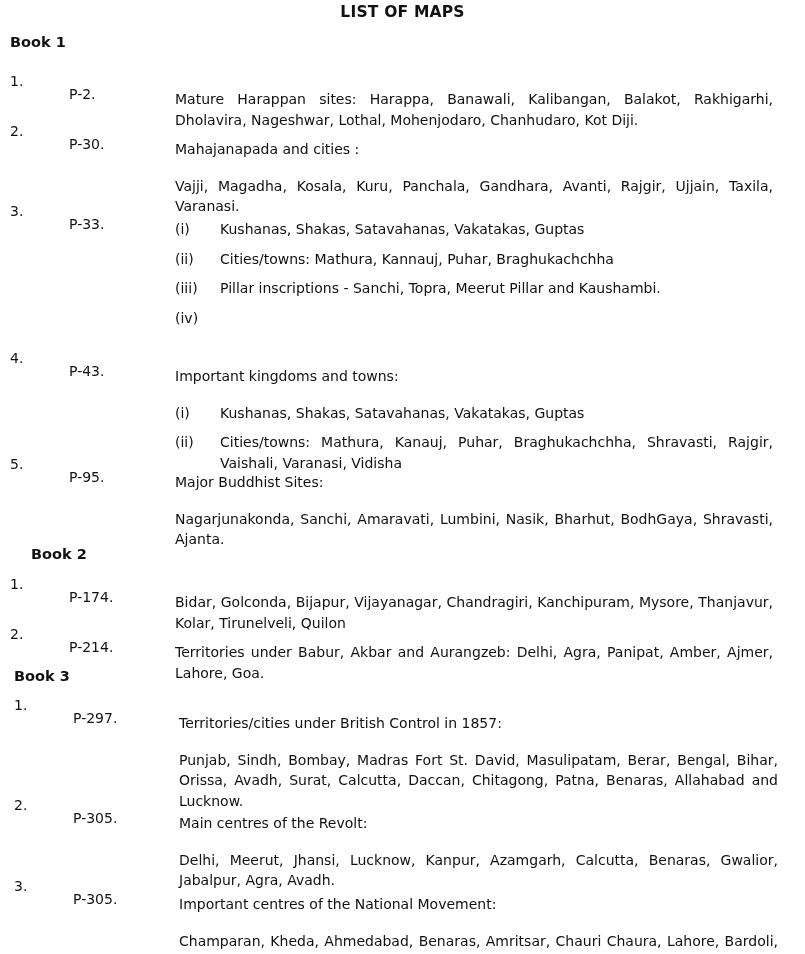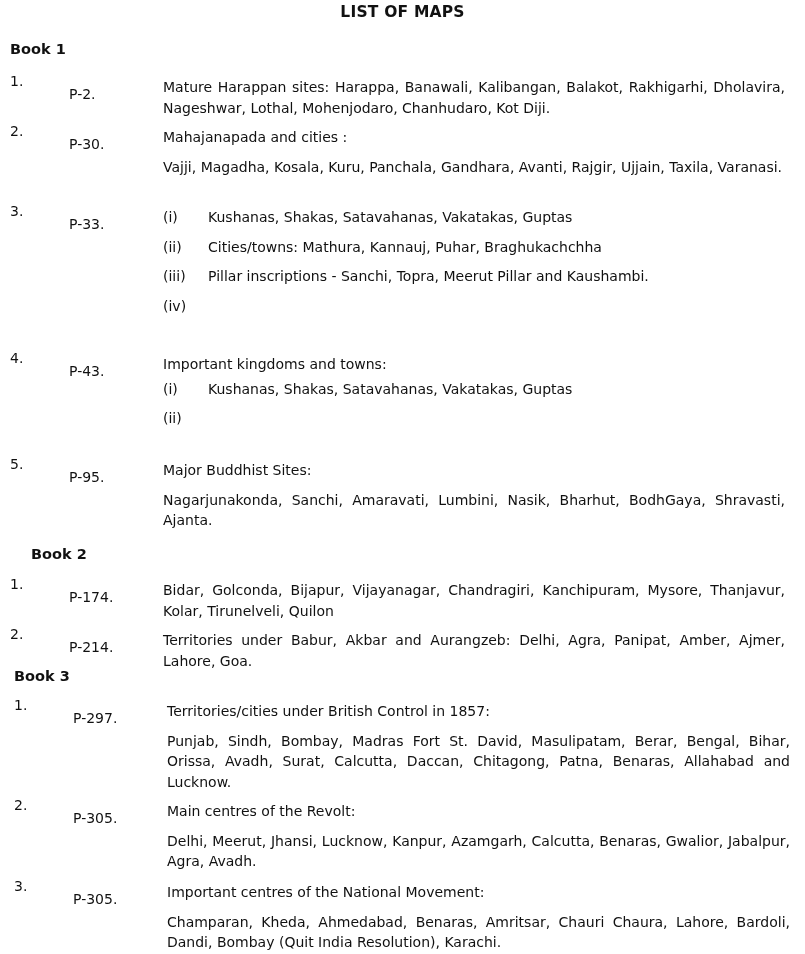--- a/index.html
+++ b/index.html
@@ -58,21 +58,21 @@
       left: 159px;
       right: 16px;
       top: 0;
       line-height: 20.5px;
       text-align: justify;
     }
     .entry.b3 .num { left: 14px; }
     .entry.b3 .page-ref { left: 73px; }
     .entry.b3 .desc { left: 163px; right: 11px; }
     .entry .desc > div {
-      margin: 4px;
+      margin: 16px;
     }
     .sub-para {
       margin-top: 9px !important;
       text-align: justify;
       text-align-last: left;
     }
     .justify-full { text-align: justify; text-align-last: left; }
     .sub-list {
       margin-top: 9px;
     }
@@ -90,21 +90,21 @@
       top: 0;
     }
   </style>
 </head>
 <body>
 
 <div class="page">
 
   <div class="title">LIST OF MAPS</div>
 
-  <div class="book-heading" style="left:10px; top:41px;">Book 1</div>
+  <div class="book-heading" style="left:10px; top:34px;">Book 1</div>
 
   <div class="entry" style="top:73px;">
     <span class="num">1.</span>
     <span class="page-ref">P-2.</span>
     <div class="desc">
       <div class="justify-full">Mature Harappan sites: Harappa, Banawali, Kalibangan, Balakot, Rakhigarhi, Dholavira, Nageshwar, Lothal, Mohenjodaro, Chanhudaro, Kot Diji.</div>
     </div>
   </div>
 
   <div class="entry" style="top:123px;">
@@ -145,20 +145,21 @@
     <span class="page-ref">P-43.</span>
     <div class="desc">
       <div>Important kingdoms and towns:</div>
       <div class="sub-list">
         <div class="sub-item">
           <span class="roman">(i)</span>
           <span>Kushanas, Shakas, Satavahanas, Vakatakas, Guptas</span>
         </div>
         <div class="sub-item">
           <span class="roman">(ii)</span>
+          <span>Cities/towns: Mathura, Kanauj, Puhar, Braghukachchha, Shravasti, Rajgir, Vaishali, Varanasi, Vidisha</span>
         </div>
       </div>
     </div>
   </div>
 
   <div class="entry" style="top:456px;">
     <span class="num">5.</span>
     <span class="page-ref">P-95.</span>
     <div class="desc">
       <div>Major Buddhist Sites:</div>

